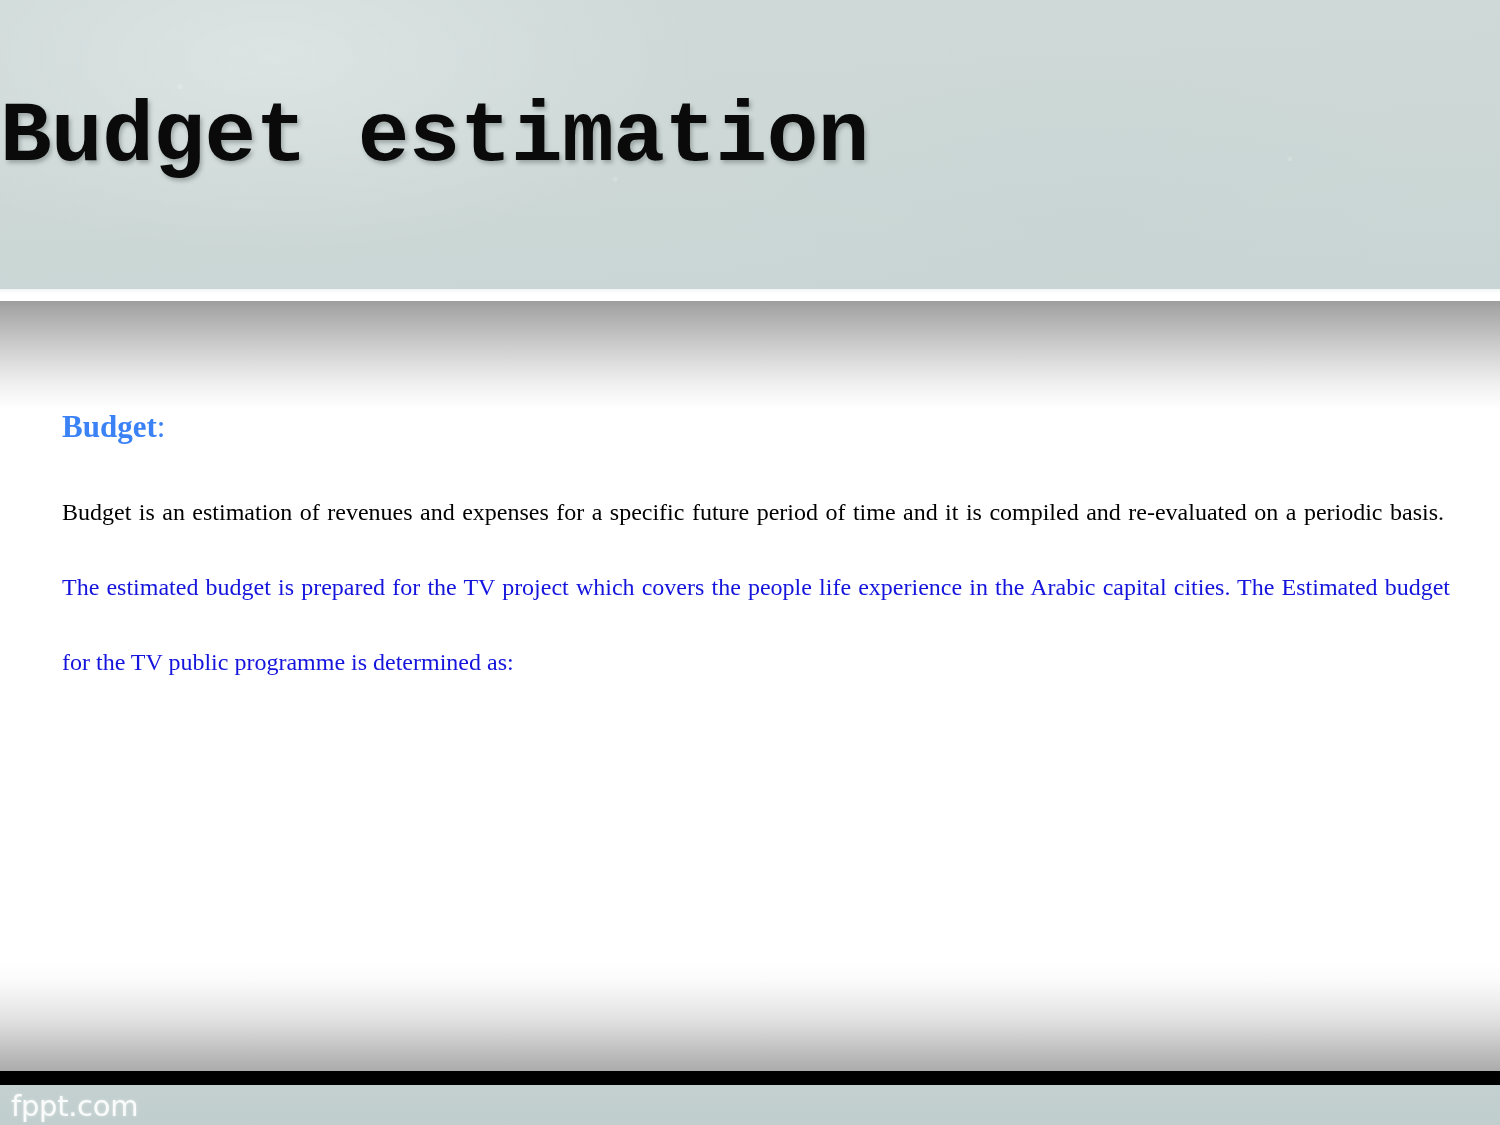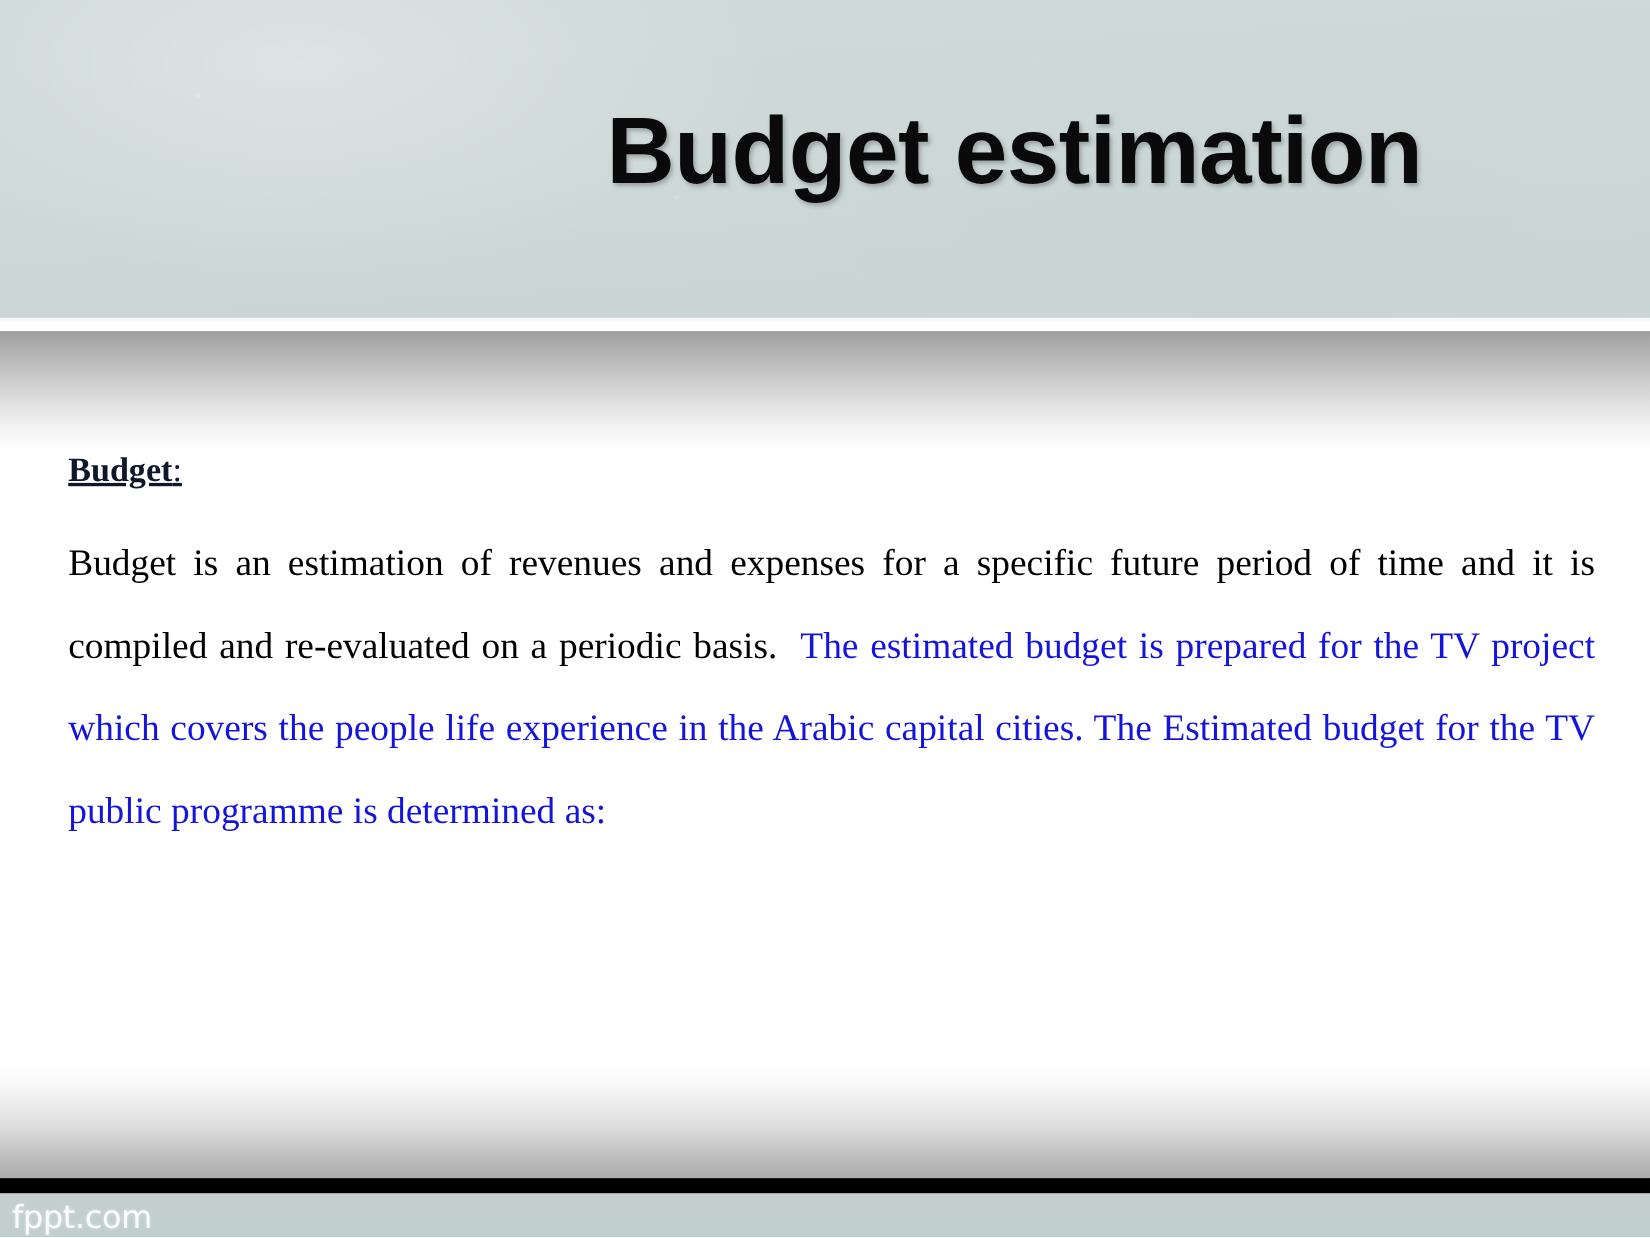--- a/index.html
+++ b/index.html
@@ -44,22 +44,22 @@
       radial-gradient(circle at 86% 55%, rgba(255,255,255,0.42) 0 2px, rgba(255,255,255,0) 3px),
       radial-gradient(circle at 52% 88%, rgba(205,218,216,0.55) 0 3px, rgba(255,255,255,0) 4px);
     pointer-events: none;
   }
 
   .slide-title {
     position: absolute;
     left: 0;
     top: 92px;
     width: 1293px;
-    text-align: right;
-    font-family: Liberation Sans, sans-serif;
+    text-align: left;
+    font-family: Liberation Mono, monospace;
     font-weight: bold;
     font-size: 86px;
     line-height: 1.06;
     color: #0a0a0a;
     letter-spacing: -0.5px;
     text-shadow: 2px 3px 4px rgba(90,100,100,0.45);
     white-space: nowrap;
   }
 
   
@@ -92,31 +92,30 @@
     position: absolute;
     left: 62px;
     top: 408px;
     width: 1388px;
   }
 
   .lead-label {
     font-family: "Liberation Serif", "DejaVu Serif", serif;
     font-size: 31px;
     line-height: 1.2;
-    color: #0f172a;
+    color: #3b82f6;
     margin: 0 0 30px 0;
-    text-decoration: underline;
   }
   .lead-label .b {
     font-weight: bold;
   }
 
   .para {
     font-family: "Liberation Serif", "DejaVu Serif", serif;
-    font-size: 34px;
+    font-size: 24px;
     line-height: 75px;
     color: #000000;
     margin: 0;
     text-align: justify;
     text-justify: inter-word;
     hyphens: none;
   }
   .para .blue {
     color: #1414dd;
   }

